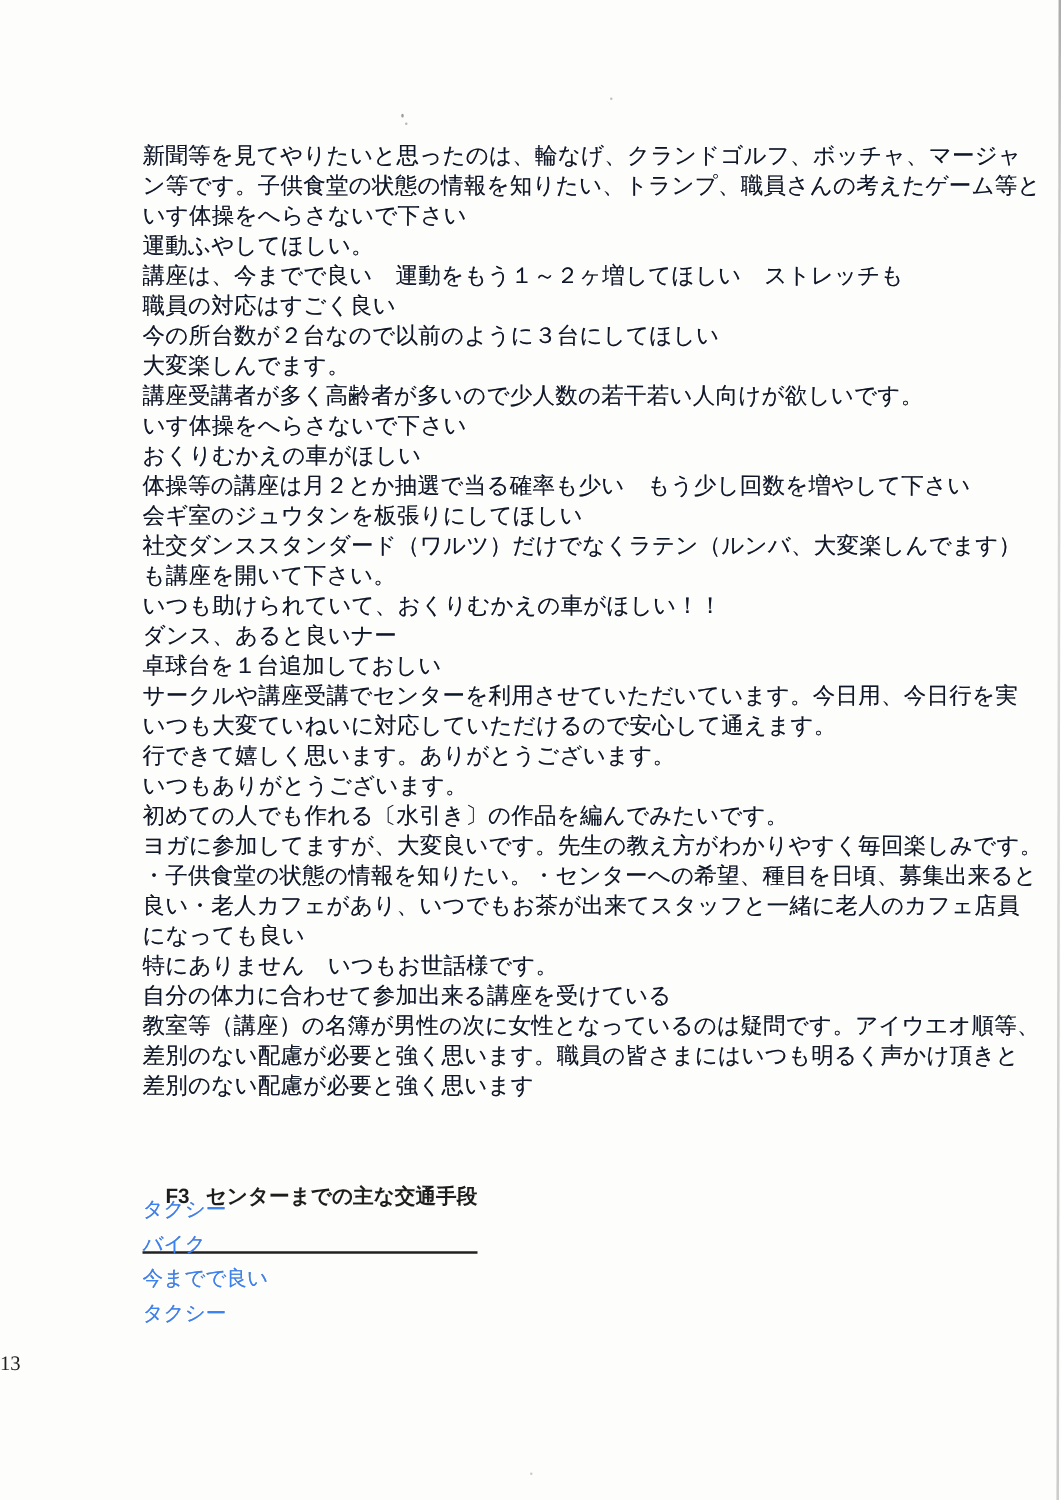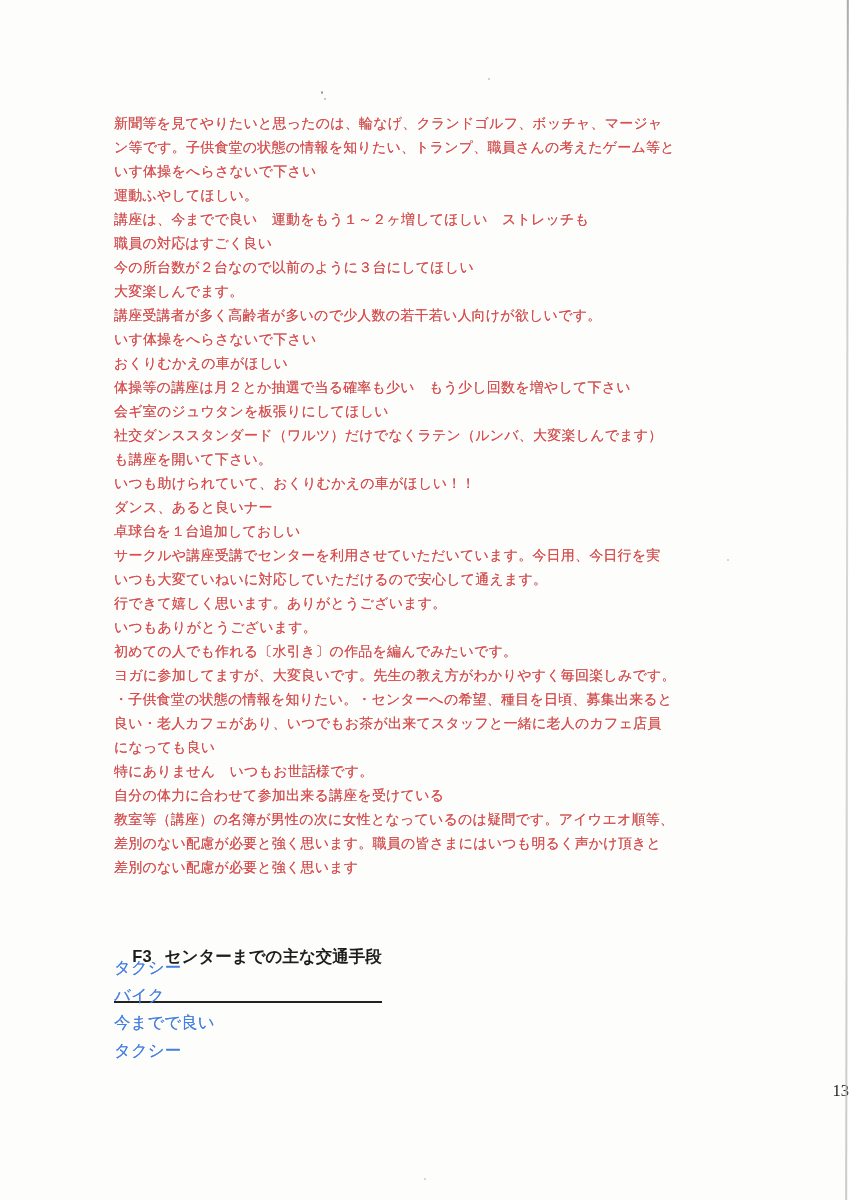--- a/index.html
+++ b/index.html
@@ -17,25 +17,25 @@
     color: #2d2d2d;
   }
   
   .comments {
     position: absolute;
     left: 114px;
     top: 112px;
     width: 660px;
   }
   .comments .line {
-    font-size: 14px;
+    font-size: 18px;
     line-height: 24px;
     white-space: pre;
     letter-spacing: 0.2px;
-    color: #ef4444;
+    color: #0f172a;
     text-shadow: 0 0 0.4px rgba(40,40,40,0.55); 
   }
   
   .section-header {
     position: absolute;
     left: 114px;
     top: 927px;
     font-family: "Liberation Sans", "DejaVu Sans", sans-serif;
     font-weight: bold;
     font-size: 16.5px;
@@ -63,21 +63,21 @@
   }
   .transport .t-line:first-child {
     margin-top: 2px;
   }
   
   .page-number {
     position: absolute;
     left: 0;
     top: 1081px;
     width: 100%;
-    text-align: right;
+    text-align: left;
     font-size: 16.5px;
     color: #222222;
   }
   
   .scan-edge {
     position: absolute;
     top: 0;
     right: 1px;
     width: 2px;
     height: 1200px;

